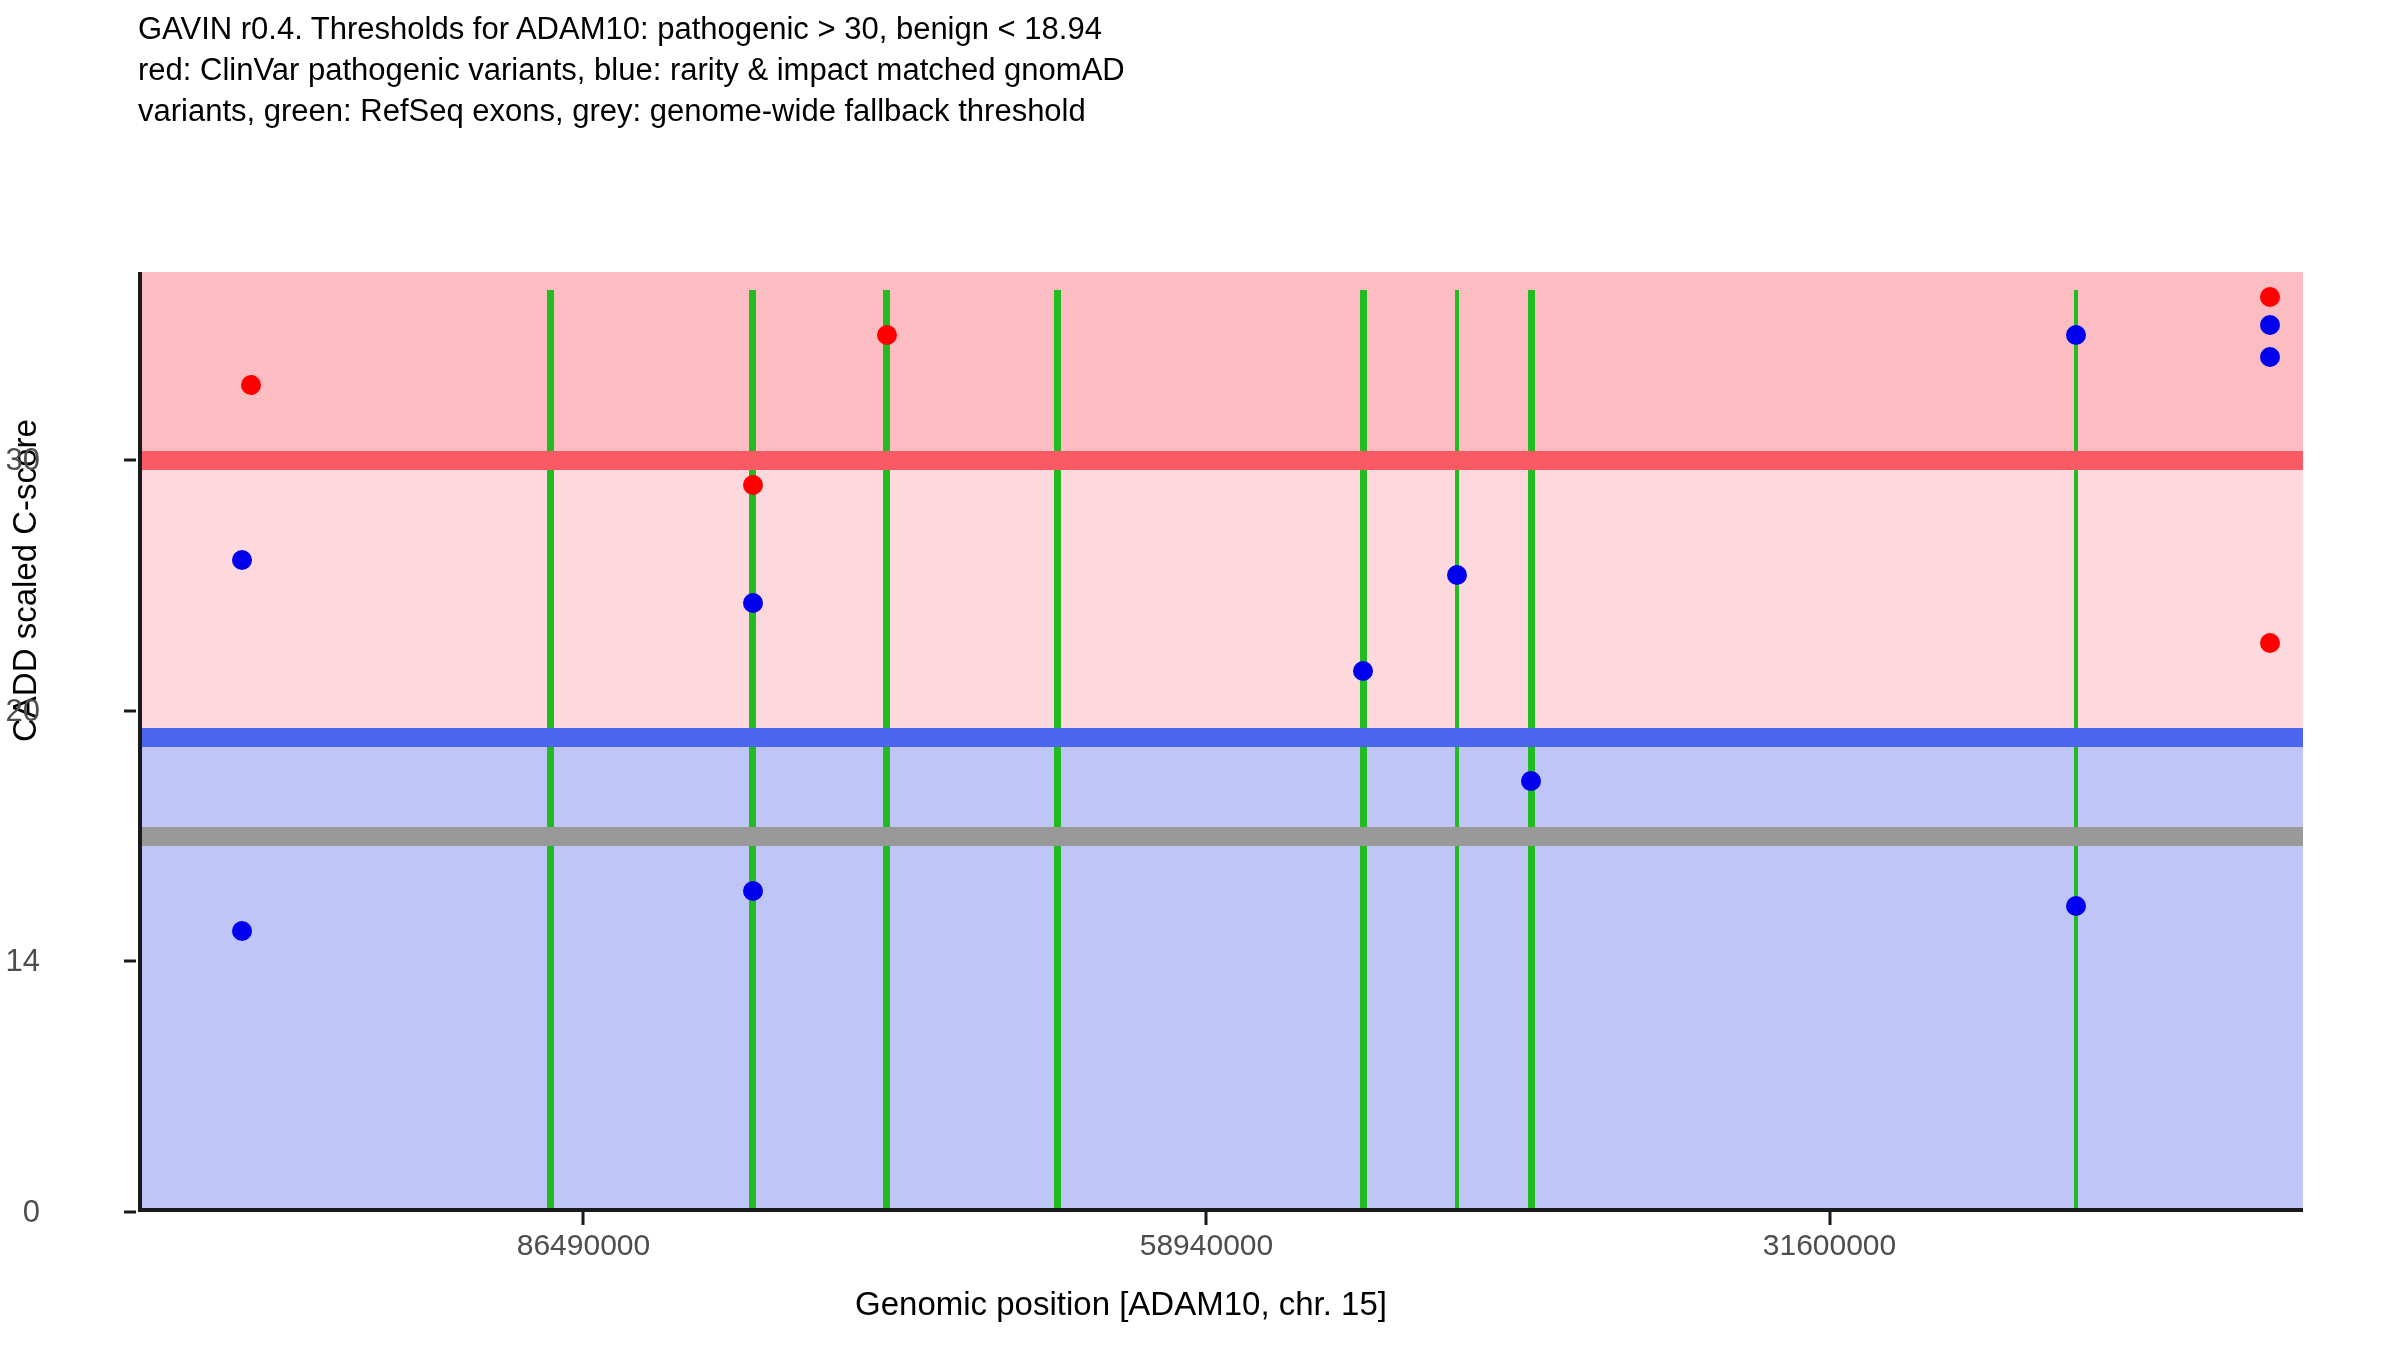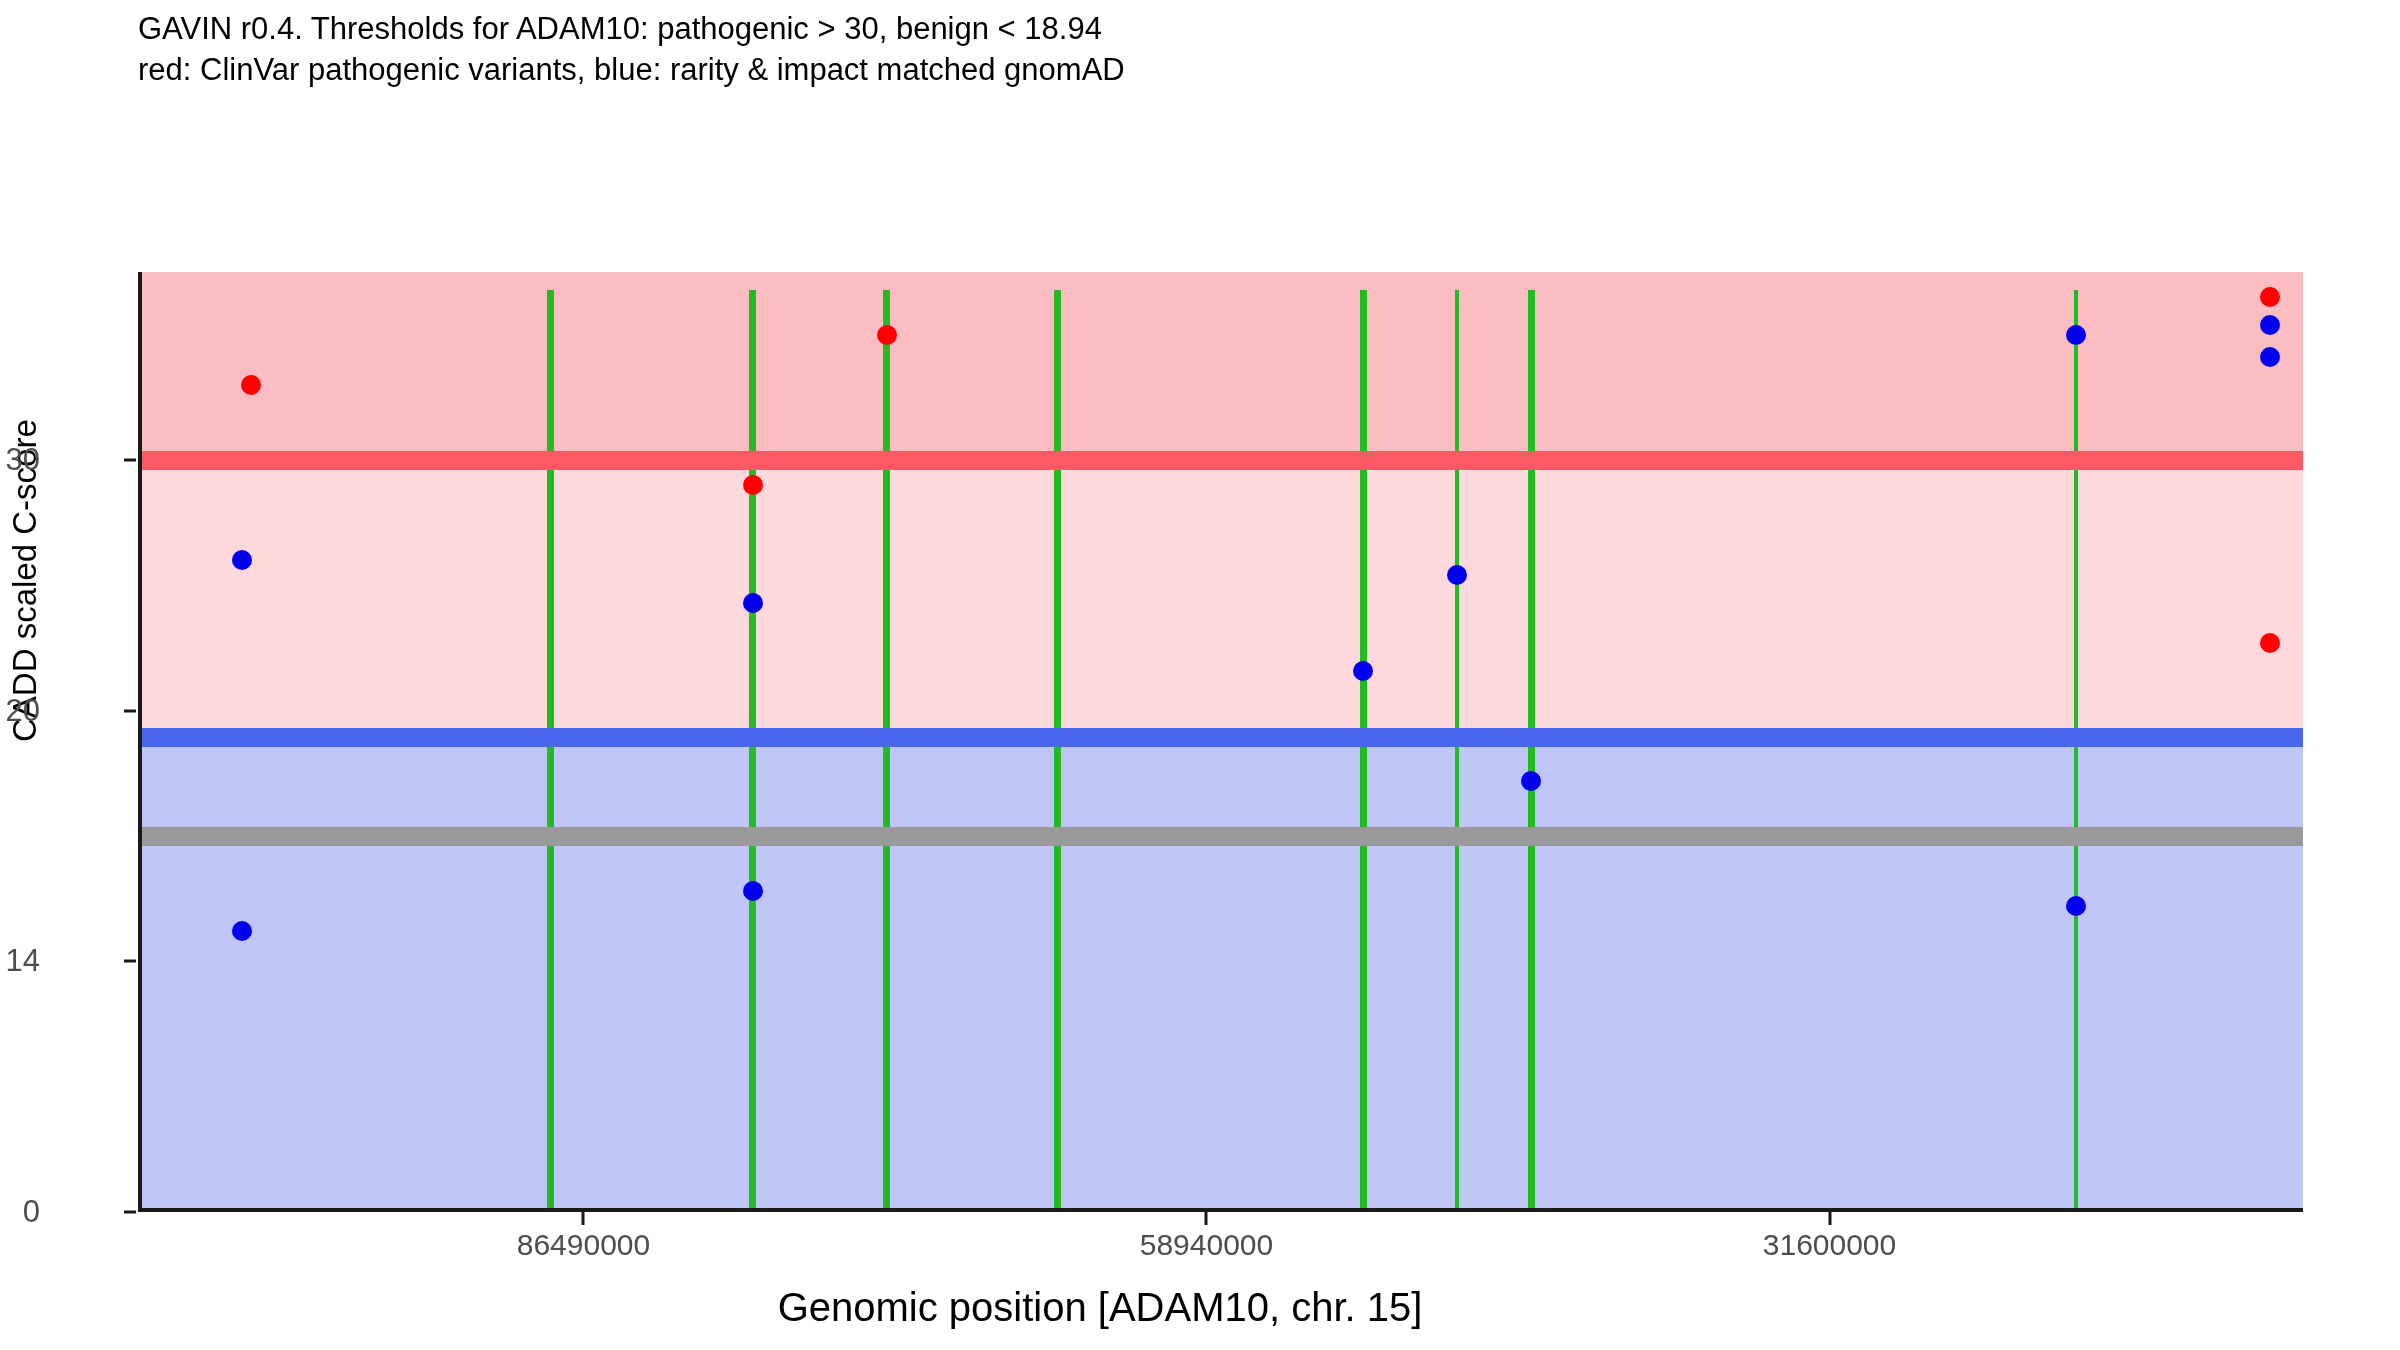--- a/index.html
+++ b/index.html
@@ -121,31 +121,33 @@
     transform: rotate(-90deg);
     transform-origin: left top;
     white-space: nowrap;
   }
   #x-axis-title {
     position: absolute;
     left: 0;
     top: 1285px;
     width: 2200px;
     text-align: center;
-    font-size: 40px;
+    font-size: 33px;
     color: #000000;
     white-space: nowrap;
+    padding-left: 21px;
   }
 </style>
 </head>
 <body>
 
 <div id="title-block">
   <div class="title-line">GAVIN r0.4. Thresholds for ADAM10: pathogenic &gt; 30, benign &lt; 18.94</div>
   <div class="title-line">red: ClinVar pathogenic variants, blue: rarity &amp; impact matched gnomAD</div>
+  <div class="title-line">variants, green: RefSeq exons, grey: genome-wide fallback threshold</div>
 </div>
 
 <div id="plot-panel">
   <div id="plot-inner">
       <div class="band" style="top: 0px; height: 188px; background: rgb(251, 188, 194);"></div>
       <div class="band" style="top: 188px; height: 277.237px; background: rgb(253, 216, 220);"></div>
       <div class="band" style="top: 465.237px; height: 474.763px; background: rgb(191, 198, 247);"></div>
       <div class="exon-line" style="left: 404.579px; width: 7px; top: 17.5467px; height: 922.453px; background: rgb(34, 187, 34);"></div>
       <div class="exon-line" style="left: 607.061px; width: 7px; top: 17.5467px; height: 922.453px; background: rgb(34, 187, 34);"></div>
       <div class="exon-line" style="left: 741.011px; width: 7px; top: 17.5467px; height: 922.453px; background: rgb(34, 187, 34);"></div>

